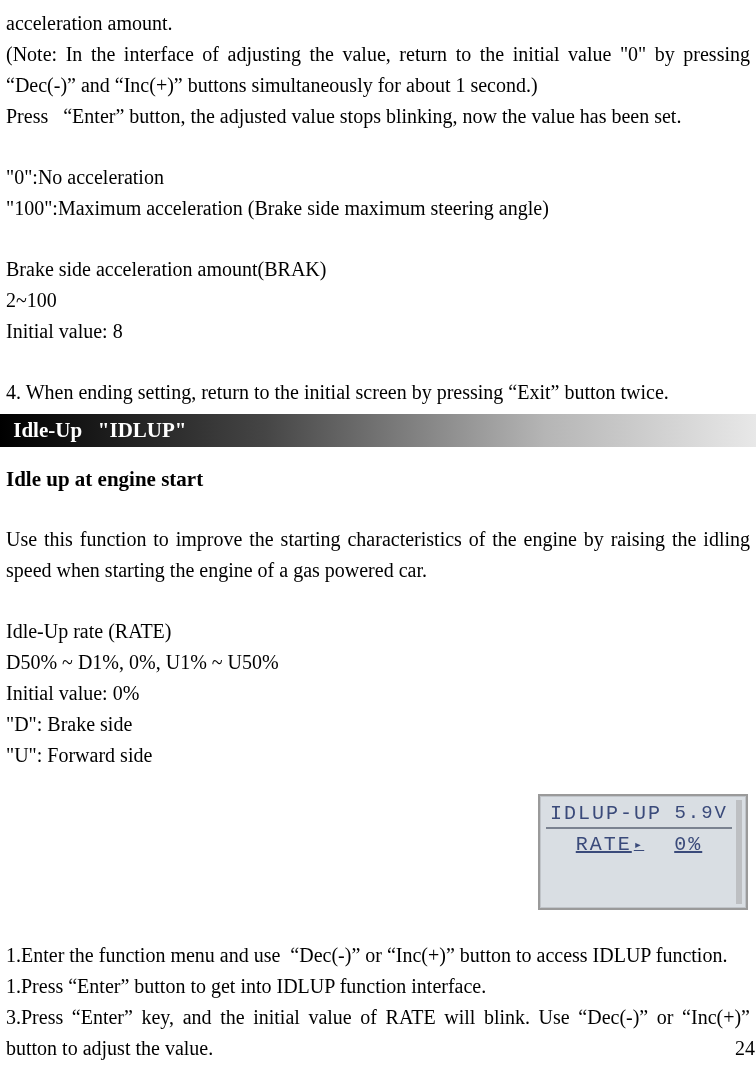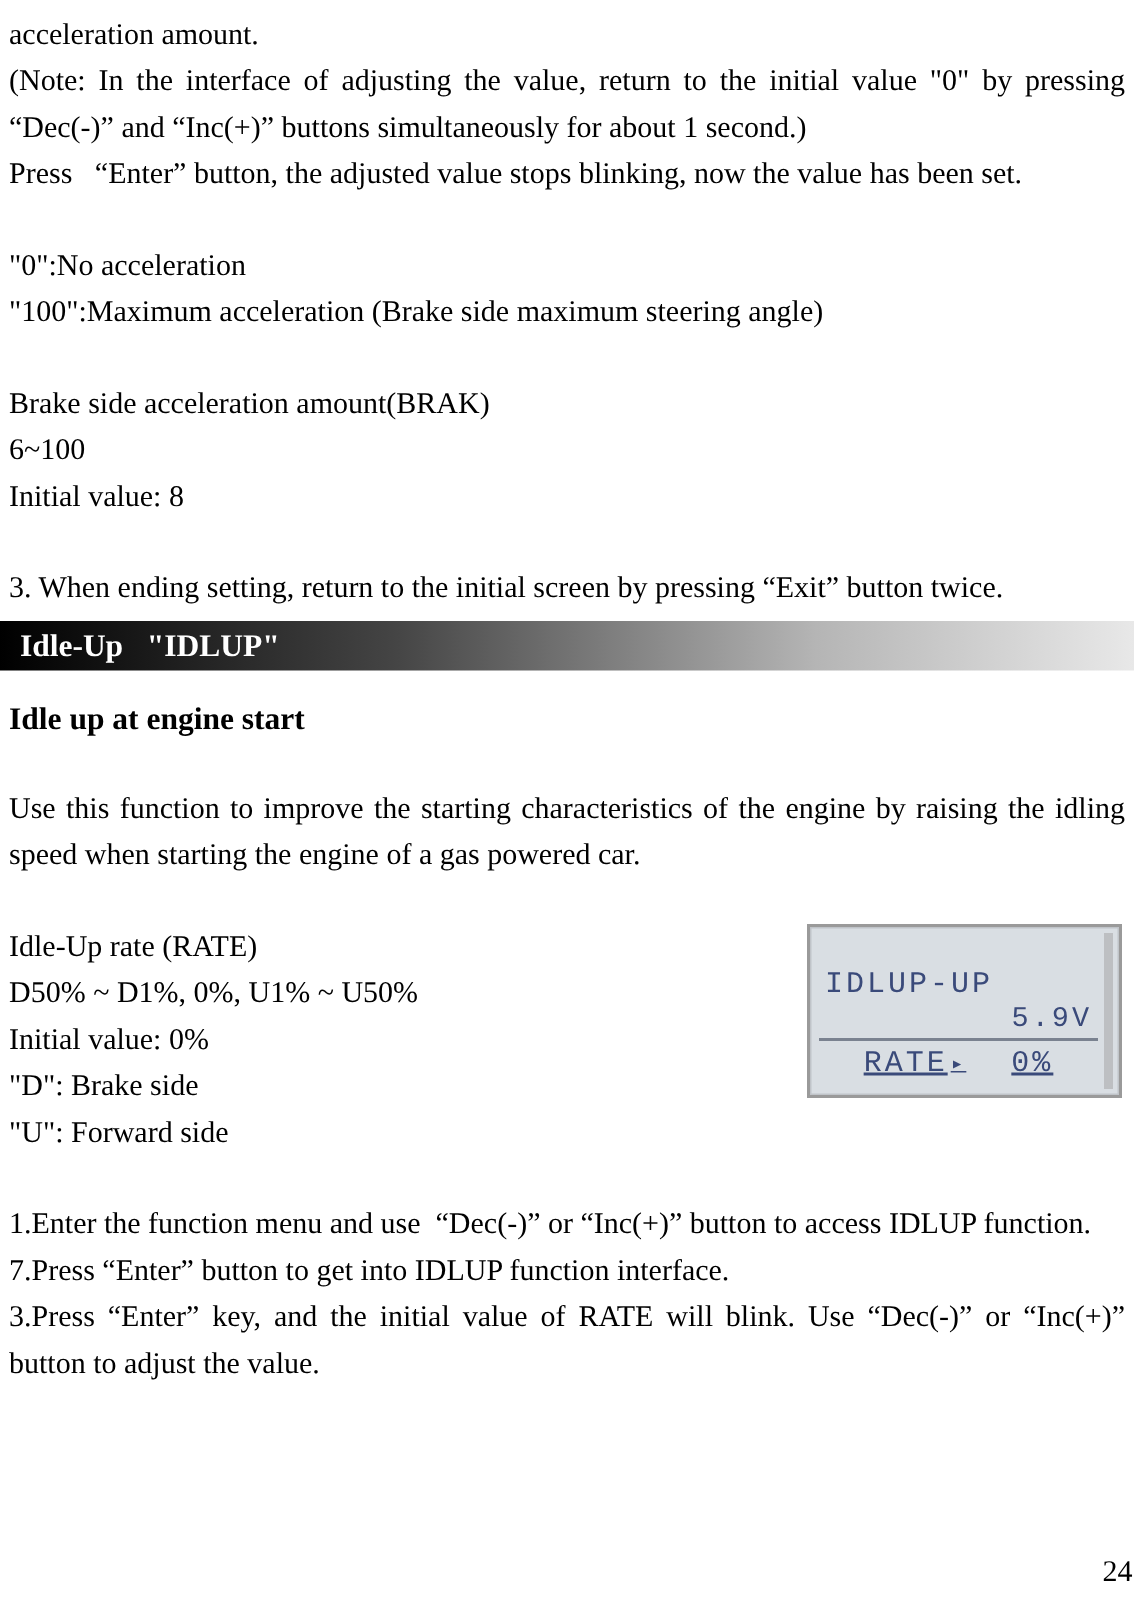--- a/index.html
+++ b/index.html
@@ -42,20 +42,21 @@
       margin-top: 16px;
       margin-bottom: 28px;
     }
     .justify {
       text-align: justify;
     }
     .two-col {
       display: flex;
       align-items: flex-start;
       gap: 23px;
+      flex-direction: column;
     }
     .col-left {
       flex: 1;
     }
     .lcd {
       width: 210px;
       height: 116px;
       border: 2px solid #9a9a9a;
       background: #d9dee3;
       margin-left: auto;
@@ -86,21 +87,20 @@
       border-bottom: 2px solid #7a8290;
       margin: 0 2px 2px 2px;
       padding-bottom: 2px;
       justify-content: space-between;
     }
     .lcd-title {
       font-weight: normal;
     }
     .lcd-volt {
       font-size: 19px;
-      margin-top: 44px;
     }
     .lcd-row-rate {
       justify-content: center;
       gap: 2px;
       text-decoration: underline;
     }
     .lcd-marker {
       font-size: 14px;
       color: #3a4a7a;
     }
@@ -125,24 +125,24 @@
 
 <div class="content">
   <p>acceleration amount.</p>
   <p class="justify">(Note: In the interface of adjusting the value, return to the initial value "0" by pressing “Dec(-)” and “Inc(+)” buttons simultaneously for about 1 second.)</p>
   <p>Press &nbsp; “Enter” button, the adjusted value stops blinking, now the value has been set.</p>
   <div class="spacer"></div>
   <p>"0":No acceleration</p>
   <p>"100":Maximum acceleration (Brake side maximum steering angle)</p>
   <div class="spacer"></div>
   <p>Brake side acceleration amount(BRAK)</p>
-  <p>6~100</p>
+  <p>2~100</p>
   <p>Initial value: 8</p>
   <div class="spacer"></div>
-  <p>3. When ending setting, return to the initial screen by pressing “Exit” button twice.</p>
+  <p>4. When ending setting, return to the initial screen by pressing “Exit” button twice.</p>
 </div>
 
 <div class="section-banner">&nbsp;Idle-Up&nbsp;&nbsp;&nbsp;"IDLUP"</div>
 
 <div class="content">
   <p class="subheading">Idle up at engine start</p>
   <p class="justify">Use this function to improve the starting characteristics of the engine by raising the idling speed when starting the engine of a gas powered car.</p>
   <div class="spacer"></div>
 
   <div class="two-col">
@@ -164,17 +164,17 @@
           <span class="lcd-marker">▸</span>
           <span class="lcd-rate-value">0%</span>
         </div>
         <div class="lcd-remainder"></div>
       </div>
     </div>
   </div>
 
   <div class="spacer"></div>
   <p class="justify">1.Enter the function menu and use &nbsp;“Dec(-)” or “Inc(+)” button to access IDLUP function.</p>
-  <p>7.Press “Enter” button to get into IDLUP function interface.</p>
+  <p>1.Press “Enter” button to get into IDLUP function interface.</p>
   <p class="justify">3.Press “Enter” key, and the initial value of RATE will blink. Use “Dec(-)” or “Inc(+)” button to adjust the value.</p>
 </div>
 
 <div class="page-num">24</div>
 
 </body></html>

